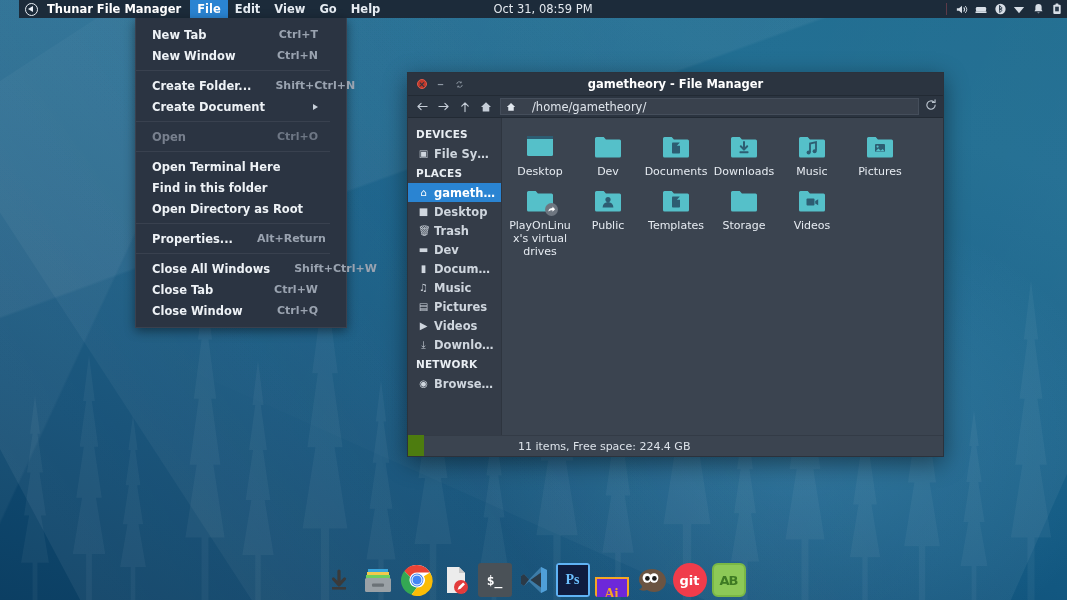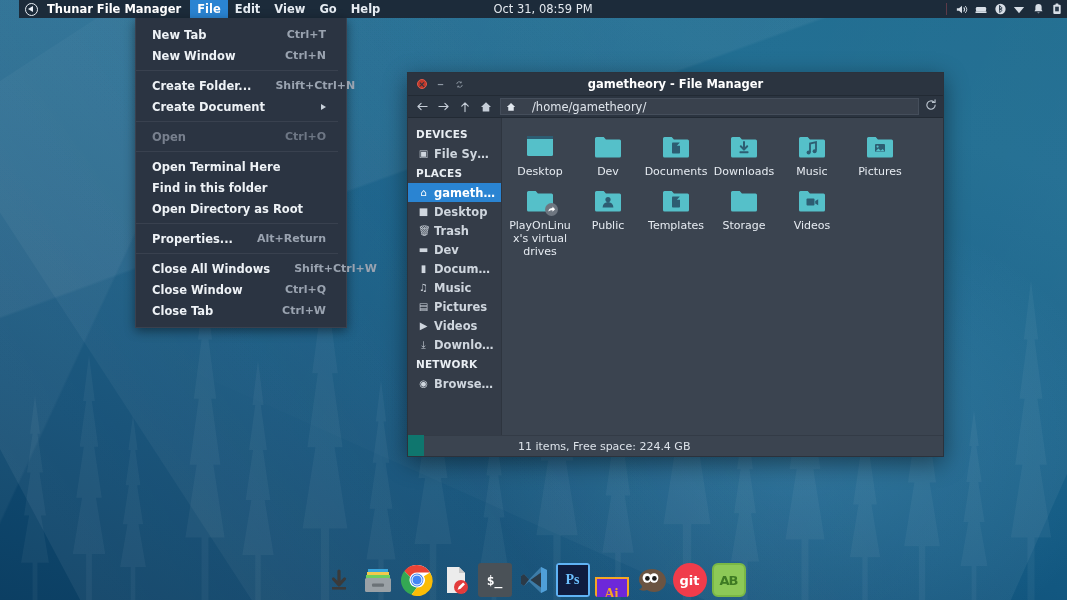--- a/index.html
+++ b/index.html
@@ -85,42 +85,42 @@
     display:flex; align-items:center; gap:7px;
   }
   #tray .ticon { display:flex; align-items:center; justify-content:center; width:12px; height:18px; }
   #tray .sep { width:1px; height:12px; background:#5d3a48; margin-right:2px;}
 
   
   #filemenu {
     position:absolute; left:135px; top:18px; width:212px;
     background:#2b3442; border:1px solid #39414f; border-top:none;
     box-shadow:0 3px 10px rgba(0,0,0,0.45);
-    padding:6px 8px 6px 0;
+    padding:6px 16px 6px 0;
     z-index:60;
   }
   #filemenu .row {
     display:flex; align-items:center; justify-content:space-between;
     padding:3.5px 12px 3.5px 16px;
     color:#eef2f6; font-size:11.5px; font-weight:bold;
     white-space:nowrap;
   }
   #filemenu .row.disabled { color:#78808e;text-align:center; }
   #filemenu .row .accel { color:#9aa3b0; font-weight:bold; font-size:11px; margin-left:24px; }
   #filemenu .row.disabled .accel { color:#6e7785; }
   #filemenu .row .arrow {
     width:0;height:0;border-top:3.5px solid transparent;border-bottom:3.5px solid transparent;
     border-left:5px solid #c9d1da; margin-left:24px;
   }
   #filemenu .sep { height:1px; background:#39414f; margin:4px 0; }
 
   
   #thunar {
     position:absolute; left:407px; top:72px; width:537px; height:385px;
-    background:#0f766e;
+    background:#4d7c0f;
     box-shadow:0 6px 22px rgba(0,0,0,0.45);
     border:1px solid #2b323c;
     z-index:20;
     display:flex; flex-direction:column;
   }
   #titlebar {
     height:23px; background:#2b3440; position:relative;
     display:flex; align-items:center;
     border-bottom:1px solid #222a34;
   }
@@ -319,26 +319,26 @@
     <div class="row">
       <span>Properties...</span>
       <span class="accel">Alt+Return</span>
     </div>
     <div class="sep"></div>
     <div class="row">
       <span>Close All Windows</span>
       <span class="accel">Shift+Ctrl+W</span>
     </div>
     <div class="row">
+      <span>Close Tab</span>
+      <span class="accel">Ctrl+W</span>
+    </div>
+    <div class="row">
       <span>Close Window</span>
       <span class="accel">Ctrl+Q</span>
-    </div>
-    <div class="row">
-      <span>Close Tab</span>
-      <span class="accel">Ctrl+W</span>
     </div>
   </div>
 
 <div id="thunar">
 
   <div id="titlebar">
     <div class="wbtns">
       <div class="wbtn close">
           <div class="dot"></div>
         </div>

